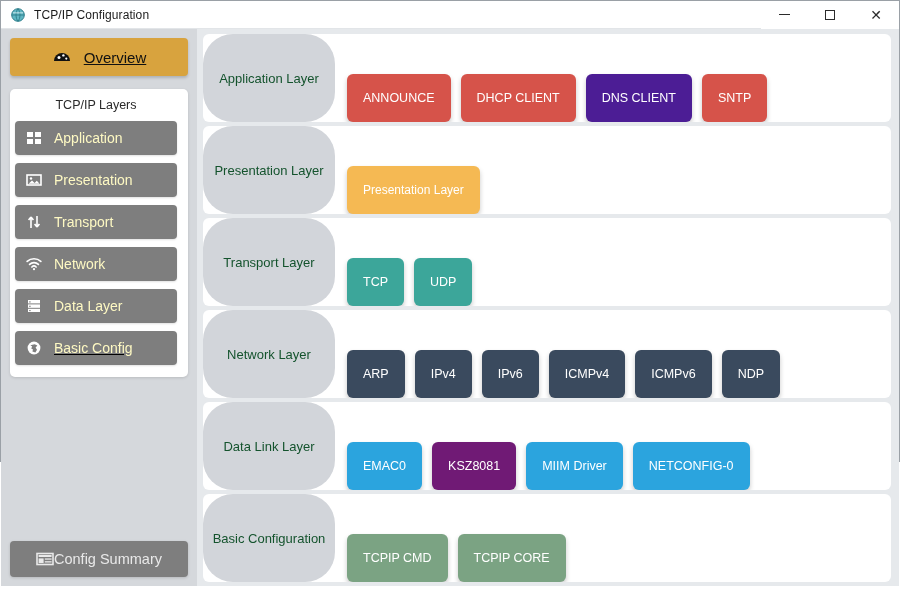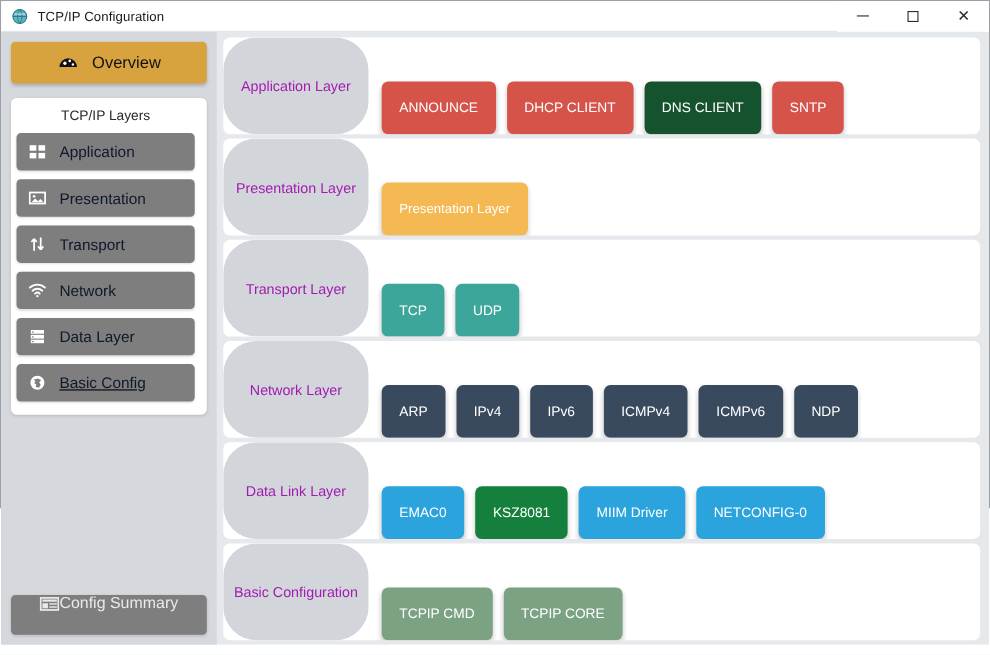--- a/index.html
+++ b/index.html
@@ -76,20 +76,21 @@
     align-items: center;
     justify-content: center;
     gap: 12px;
     box-shadow: 0 2px 3px rgba(0,0,0,0.18);
     margin-bottom: 13px;
     cursor: pointer;
   }
   .overview-btn .label {
     font-size: 15px;
     color: #111111;
+    text-decoration: underline;
   }
   .layers-card {
     background: #ffffff;
     border-radius: 5px;
     padding: 9px 11px 12px 5px;
     box-shadow: 0 1px 3px rgba(0,0,0,0.13);
   }
   .layers-title {
     text-align: center;
     font-size: 12.5px;
@@ -104,29 +105,29 @@
     align-items: center;
     padding-left: 11px;
     gap: 12px;
     margin-bottom: 8px;
     cursor: pointer;
     box-shadow: 0 1px 2px rgba(0,0,0,0.12);
   }
   .layer-item:last-child { margin-bottom: 0; text-decoration: underline; }
   .layer-item .label {
     font-size: 14px;
-    color: #0f172a;
+    color: #fef9c3;
   }
   .sidebar-fill { flex: 1 1 auto; }
   .config-summary-btn {
     height: 36px;
     background: #7e7e7e;
     border-radius: 4px;
     display: flex;
-    align-items: flex-start;
+    align-items: center;
     justify-content: center;
     margin-bottom: 9px;
     cursor: pointer;
     box-shadow: 0 1px 3px rgba(0,0,0,0.15);
   }
   .config-summary-btn .label {
     font-size: 14.5px;
     color: #e9e9e9;
   }
 
@@ -145,21 +146,21 @@
     overflow: hidden;
   }
   .row-label {
     width: 132px;
     flex: 0 0 132px;
     background: #d2d5da;
     display: flex;
     align-items: center;
     justify-content: center;
     font-size: 13px;
-    color: #a21caf;
+    color: #14532d;
     text-align: center;
     padding: 0 4px;
     border-radius: 30px;
   }
   .row-chips {
     flex: 1 1 auto;
     display: flex;
     align-items: flex-end;
     gap: 10px;
     padding: 0 12px;
@@ -316,21 +317,21 @@
       </div>
     </div>
 
     <div class="main">
 
       <div class="layer-row">
         <div class="row-label">Application Layer</div>
         <div class="row-chips">
           <div class="chip" style="background:#d6534a">ANNOUNCE</div>
           <div class="chip" style="background:#d6534a">DHCP CLIENT</div>
-          <div class="chip" style="background:#14532d">DNS CLIENT</div>
+          <div class="chip" style="background:#4c1d95">DNS CLIENT</div>
           <div class="chip" style="background:#d6534a">SNTP</div>
         </div>
       </div>
 
       <div class="layer-row">
         <div class="row-label">Presentation Layer</div>
         <div class="row-chips">
           <div class="chip small" style="background:#f5b953">Presentation Layer</div>
         </div>
       </div>
@@ -352,21 +353,21 @@
           <div class="chip" style="background:#3a4a5e">ICMPv4</div>
           <div class="chip" style="background:#3a4a5e">ICMPv6</div>
           <div class="chip" style="background:#3a4a5e">NDP</div>
         </div>
       </div>
 
       <div class="layer-row">
         <div class="row-label">Data Link Layer</div>
         <div class="row-chips">
           <div class="chip" style="background:#2ba4de">EMAC0</div>
-          <div class="chip" style="background:#15803d">KSZ8081</div>
+          <div class="chip" style="background:#701a75">KSZ8081</div>
           <div class="chip" style="background:#2ba4de">MIIM Driver</div>
           <div class="chip" style="background:#2ba4de">NETCONFIG-0</div>
         </div>
       </div>
 
       <div class="layer-row">
         <div class="row-label">Basic Configuration</div>
         <div class="row-chips">
           <div class="chip" style="background:#7ba383">TCPIP CMD</div>
           <div class="chip" style="background:#7ba383">TCPIP CORE</div>

